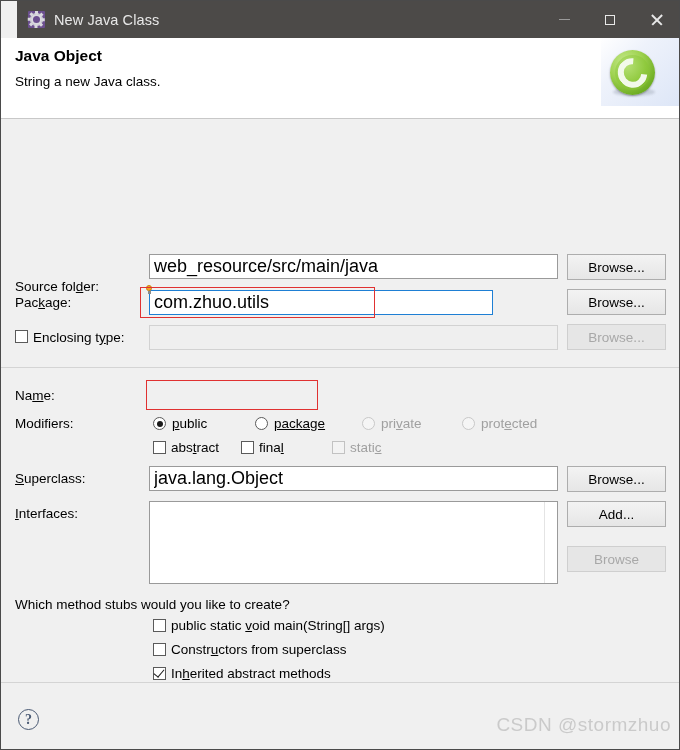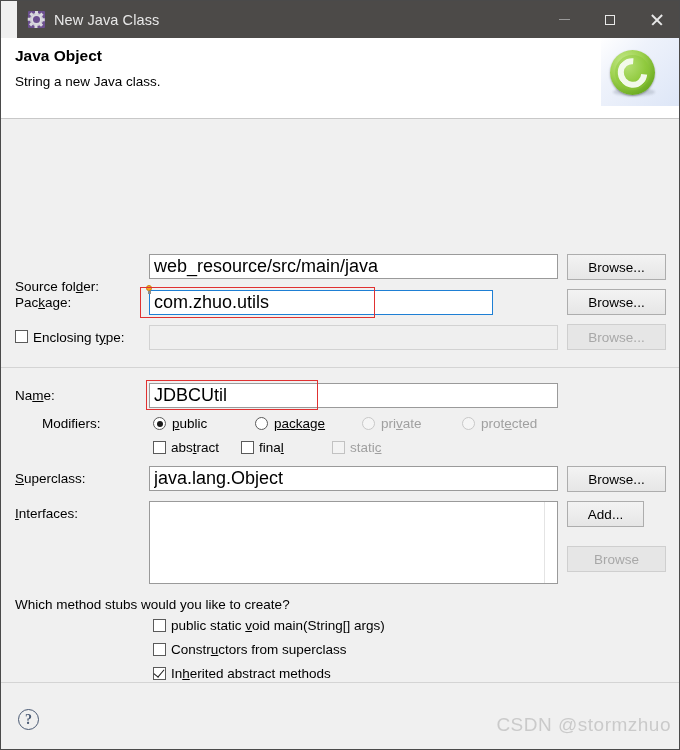--- a/index.html
+++ b/index.html
@@ -420,24 +420,23 @@
     <div class="btn" style="left:566px; top:170px; width:99px;">Browse...</div>
 
     <div class="cb" style="left:14px; top:211px;"></div>
     <div class="lbl" style="left:32px; top:211px;">Enclosing t<span class="u">y</span>pe:</div>
     <input class="txt" style="left: 148px; top: 206px; width: 409px;" disabled="" value="">
     <div class="btn disabled" style="left:566px; top:205px; width:99px;">Browse...</div>
 
     <div class="sep" style="top:248px;"></div>
 
     <div class="lbl" style="left:14px; top:269px;">Na<span class="u">m</span>e:</div>
-    <input class="txt" style="left: 148px; top: 264px; width: 409px;" value="JDBCUtil">
     <div class="redbox" style="left:145px; top:261px; width:172px; height:30px;"></div>
 
-    <div class="lbl" style="left:14px; top:297px;margin-left:27px;">Modifiers:</div>
+    <div class="lbl" style="left:14px; top:297px;">Modifiers:</div>
 
     <div class="rb" style="left:152px; top:298px;">
         <div class="dot"></div>
       </div>
     <div class="lbl" style="left:171px; top:297px;"><span class="u">p</span>ublic</div>
 
     <div class="rb" style="left:254px; top:298px;"></div>
     <div class="lbl" style="left:273px; top:297px;text-decoration:underline;">pac<span class="u">k</span>age</div>
 
     <div class="rb disabled" style="left:361px; top:298px;"></div>
@@ -456,21 +455,21 @@
     <div class="lbl disabled" style="left:349px; top:321px;">stati<span class="u">c</span></div>
 
     <div class="lbl" style="left:14px; top:352px;"><span class="u">S</span>uperclass:</div>
     <input class="txt" style="left: 148px; top: 347px; width: 409px;" value="java.lang.Object">
     <div class="btn" style="left:566px; top:347px; width:99px;">Browse...</div>
 
     <div class="lbl" style="left:14px; top:387px;"><span class="u">I</span>nterfaces:</div>
     <div class="listbox" style="left:148px; top:382px; width:409px; height:83px;">
       <div class="divider"></div>
     </div>
-    <div class="btn" style="left:566px; top:382px; width:77px;">Add...</div>
+    <div class="btn" style="left:566px; top:382px; width:99px;">Add...</div>
     <div class="btn disabled" style="left:566px; top:427px; width:99px;">Browse</div>
 
     <div class="lbl" style="left:14px; top:478px;">Which method stubs would you like to create?</div>
 
     <div class="cb" style="left:152px; top:500px;"></div>
     <div class="lbl" style="left:170px; top:499px;">public static <span class="u">v</span>oid main(String[] args)</div>
 
     <div class="cb" style="left:152px; top:524px;"></div>
     <div class="lbl" style="left:170px; top:523px;">Constr<span class="u">u</span>ctors from superclass</div>
 

